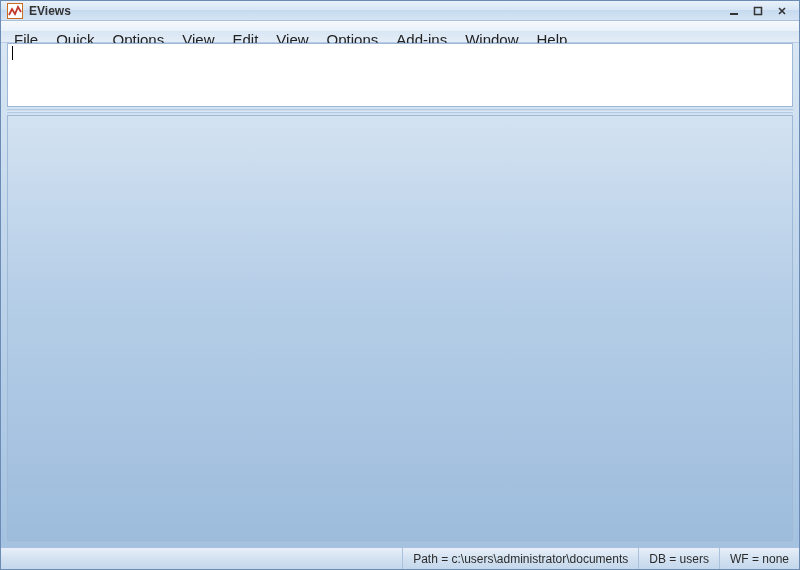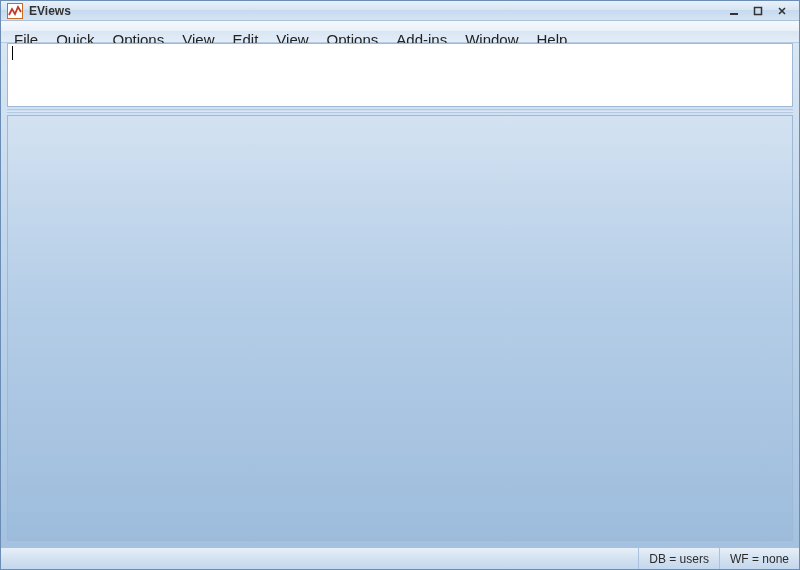--- a/index.html
+++ b/index.html
@@ -191,17 +191,18 @@
     <div class="command-pane">
       <span></span>
       <span class="caret"></span>
     </div>
     <div class="divider-bar"></div>
     <div class="workspace"></div>
   </div>
 
   <div class="statusbar">
     <div class="status-spacer"></div>
+    <div class="status-cell">Path = c:\users\administrator\documents</div>
     <div class="status-cell">DB = users</div>
     <div class="status-cell">WF = none</div>
   </div>
 
 </div>
 
 </body></html>

